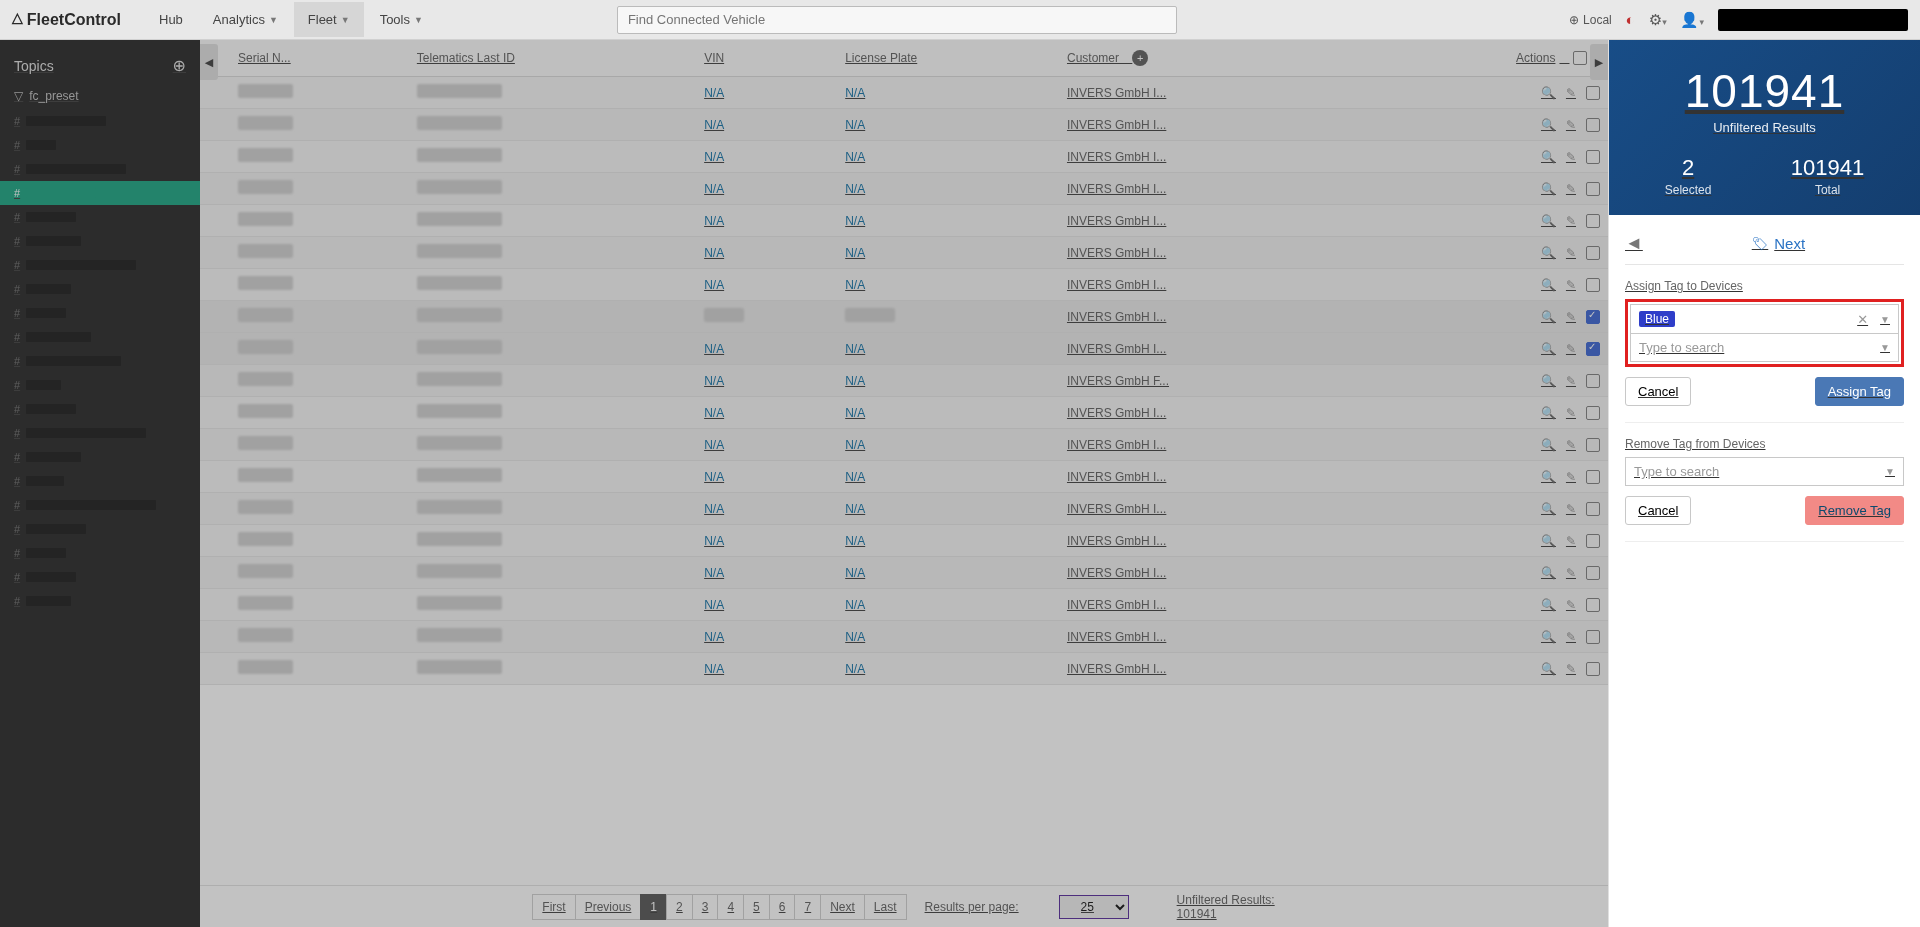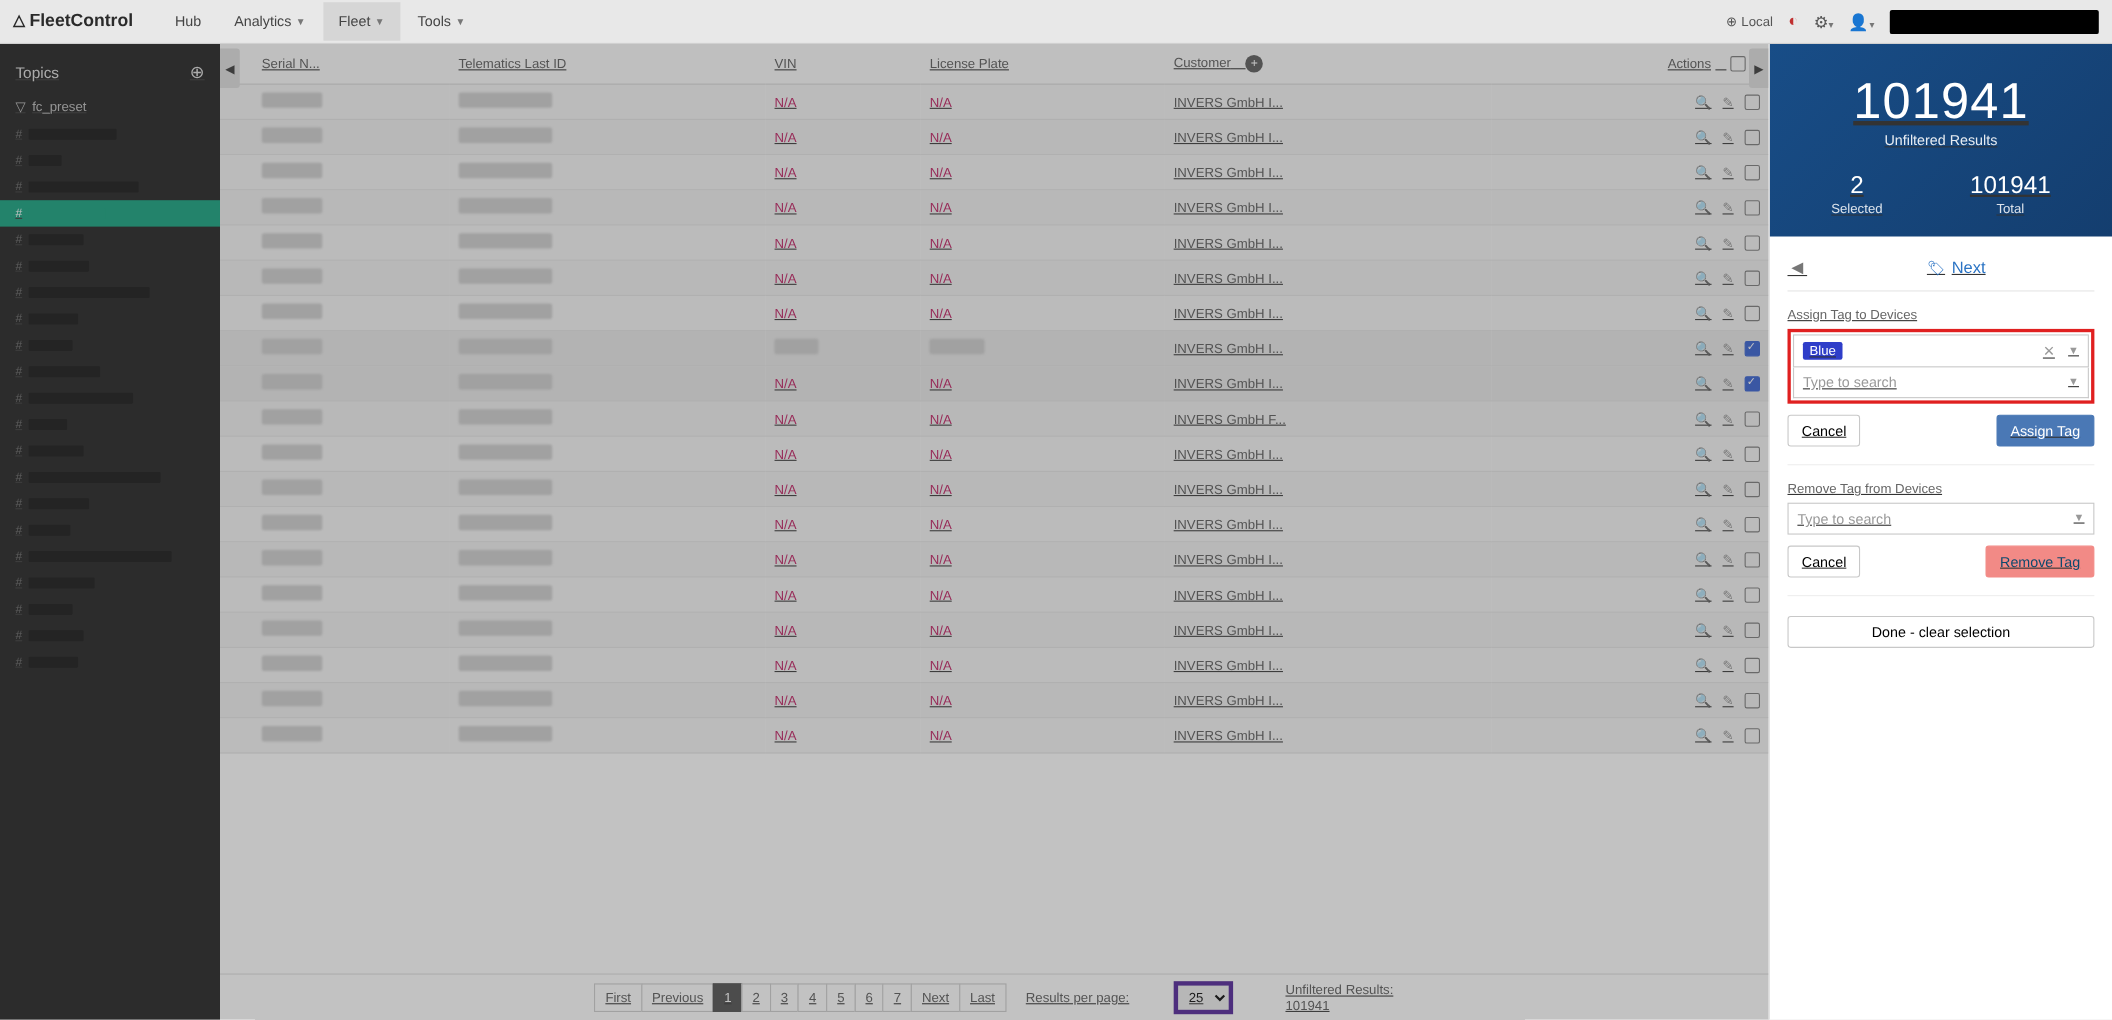--- a/index.html
+++ b/index.html
@@ -51,36 +51,36 @@
 
 .table-wrap { flex: 1; overflow: auto; }
 table.data { width: 100%; border-collapse: collapse; font-size: 12px; }
 table.data thead th { text-align: left; padding: 10px 8px; color: #555; font-weight: 500; border-bottom: 1px solid #d8d8d8; background: #fafafa; }
 table.data thead th.first { width: 30px; }
 table.data tbody td { padding: 7px 8px; border-bottom: 1px solid #e3e3e3; color: #555; vertical-align: middle; }
 table.data tbody tr { background: #f5f5f5; }
 table.data tbody tr:nth-child(even) { background: #f0f0f0; }
 table.data tbody tr.selected { background: #e8e8e8; border-top: 1px solid #888; border-bottom: 1px solid #888; }
 .blur-pill { display: inline-block; height: 14px; background: #ccc; border-radius: 2px; filter: blur(1px); }
-.na { color: #be185d; }
+.na { color: #0369a1; }
 .row-actions { display: flex; gap: 10px; align-items: center; justify-content: flex-end; color: #888; }
 .row-actions span { cursor: pointer; }
 .chk { width: 14px; height: 14px; border: 1.5px solid #777; border-radius: 2px; display: inline-block; cursor: pointer; }
 .chk.checked { background: #2f5bd0; border-color: #2f5bd0; position: relative; }
 .chk.checked::after { content: "✓"; color: #fff; font-size: 10px; position: absolute; left: 1px; top: -2px; }
 .add-col { width: 16px; height: 16px; background: #555; color: #fff; border-radius: 50%; display: inline-flex; align-items: center; justify-content: center; font-size: 11px; cursor: pointer; }
 .th-toggle { display: flex; align-items: center; gap: 4px; }
 
 
 .pager-bar { height: 42px; display: flex; align-items: center; gap: 18px; padding: 0 16px; border-top: 1px solid #e0e0e0; justify-content: center; font-size: 12px; color: #555; }
 .pager { display: flex; }
 .pager .pbtn { border: 1px solid #ccc; padding: 5px 9px; background: #fff; cursor: pointer; font-size: 12px; margin-left: -1px; }
 .pager .pbtn.active { background: #4a4a4a; color: #fff; border-color: #4a4a4a; }
 .rpp { display: flex; align-items: center; gap: 8px; }
-.rpp select { border: 4px solid #4c1d95; padding: 3px 6px; font-size: 12px; margin-left: 32px; }
+.rpp select { border: 1px solid #4c1d95; padding: 3px 17px; font-size: 12px; margin-left: 32px; }
 .unfiltered { margin-left: 30px; }
 
 
 .right { background: #fff; display: flex; flex-direction: column; position: relative; z-index: 60; border-left: 1px solid #e0e0e0; }
 .right-hero { background: #17467e; background: linear-gradient(135deg,#184d87,#143e6f); color: #fff; padding: 24px 16px 18px; text-align: center; }
 .hero-num { font-size: 46px; font-weight: 300; letter-spacing: 1px; }
 .hero-label { font-size: 13px; margin-top: 2px; opacity: .9; }
 .hero-stats { display: flex; justify-content: space-around; margin-top: 20px; }
 .hero-stat .n { font-size: 22px; }
 .hero-stat .l { font-size: 12px; opacity: .85; margin-top: 2px; }
@@ -129,20 +129,23 @@
           <span class="caret">▼</span>
         </div>
       <div class="nav-item active">
           <span>Fleet</span>
           <span class="caret">▼</span>
         </div>
       <div class="nav-item">
           <span>Tools</span>
           <span class="caret">▼</span>
         </div>
+    </div>
+    <div class="search-box">
+      <input type="text" placeholder="Find Connected Vehicle" style="">
     </div>
     <div class="nav-right">
       <div class="local">
           <span>⊕</span>
           <span>Local</span>
         </div>
       <span class="ic" style="color:#c03030">◐</span>
       <span class="ic">⚙<span class="caret">▾</span></span>
       <span class="ic">👤<span class="caret">▾</span></span>
       <div class="black-bar"></div>
@@ -633,17 +636,16 @@
           <span>Type to search</span>
           <span class="dd">▼</span>
         </div>
         <div class="btn-row">
           <button class="btn">Cancel</button>
           <button class="btn danger">Remove Tag</button>
         </div>
 
         <div class="divider"></div>
 
-        <button class="btn full">Done - clear selection</button>
       </div>
     </div>
   </div>
 </div>
 
 </body></html>

